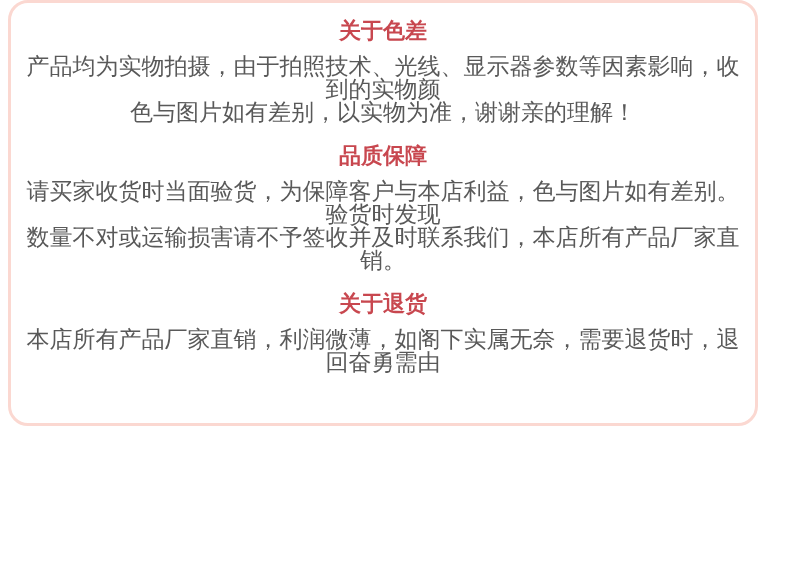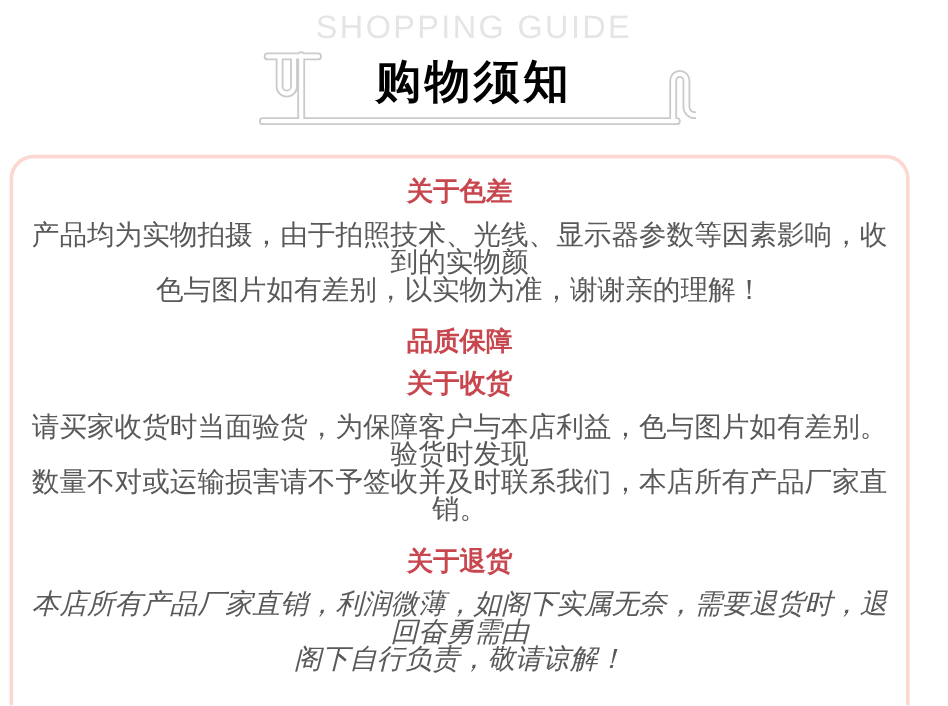--- a/index.html
+++ b/index.html
@@ -63,66 +63,51 @@
     font-weight: 700;
     color: #c8474f;
   }
   .section-body {
     margin: 0 0 21px 0;
     text-align: center;
     font-size: 23px;
     line-height: 23px;
     color: #595959;
   }
-  .notice-section:last-child .section-body { margin-bottom: 0; font-style: italic; }
+  .notice-section:last-child .section-body { margin-bottom: 0; }
   .body-line { display: block; }
 </style>
 </head>
 <body>
 
 <div class="page">
 
-  <div class="header">
-    <div class="subtitle">SHOPPING GUIDE</div>
-
-    <svg class="ornament" viewBox="0 0 370 85" xmlns="http://www.w3.org/2000/svg" aria-hidden="true">
-      <defs>
-        <path id="orn-path" d="M13 17 H55 M23 17 V42 a6 6 0 0 0 12 0 V17 M41 16 V70 M9 71 H354 M351 70 V37 a5.5 5.5 0 0 1 11 0 V59 a7 7 0 0 0 7 7"></path>
-      </defs>
-      <use href="#orn-path" fill="none" stroke="#cacaca" stroke-width="6.5" stroke-linecap="round" stroke-linejoin="round"></use>
-      <use href="#orn-path" fill="none" stroke="#ffffff" stroke-width="3.5" stroke-linecap="round" stroke-linejoin="round"></use>
-    </svg>
-
-    <h1 class="main-title">购物须知</h1>
-  </div>
 
   <section class="notice-box">
 
     <div class="notice-section">
       <h2 class="section-title">关于色差</h2>
       <p class="section-body">
         <span class="body-line">产品均为实物拍摄，由于拍照技术、光线、显示器参数等因素影响，收到的实物颜</span>
         <span class="body-line">色与图片如有差别，以实物为准，谢谢亲的理解！</span>
       </p>
     </div>
 
     <div class="notice-section">
       <h2 class="section-title">品质保障</h2>
     </div>
 
     <div class="notice-section">
-      <h2 class="section-title">关于收货</h2>
       <p class="section-body">
         <span class="body-line">请买家收货时当面验货，为保障客户与本店利益，色与图片如有差别。验货时发现</span>
         <span class="body-line">数量不对或运输损害请不予签收并及时联系我们，本店所有产品厂家直销。</span>
       </p>
     </div>
 
     <div class="notice-section">
       <h2 class="section-title">关于退货</h2>
       <p class="section-body">
         <span class="body-line">本店所有产品厂家直销，利润微薄，如阁下实属无奈，需要退货时，退回奋勇需由</span>
-        <span class="body-line">阁下自行负责，敬请谅解！</span>
       </p>
     </div>
 
   </section>
 </div>
 
 </body></html>

